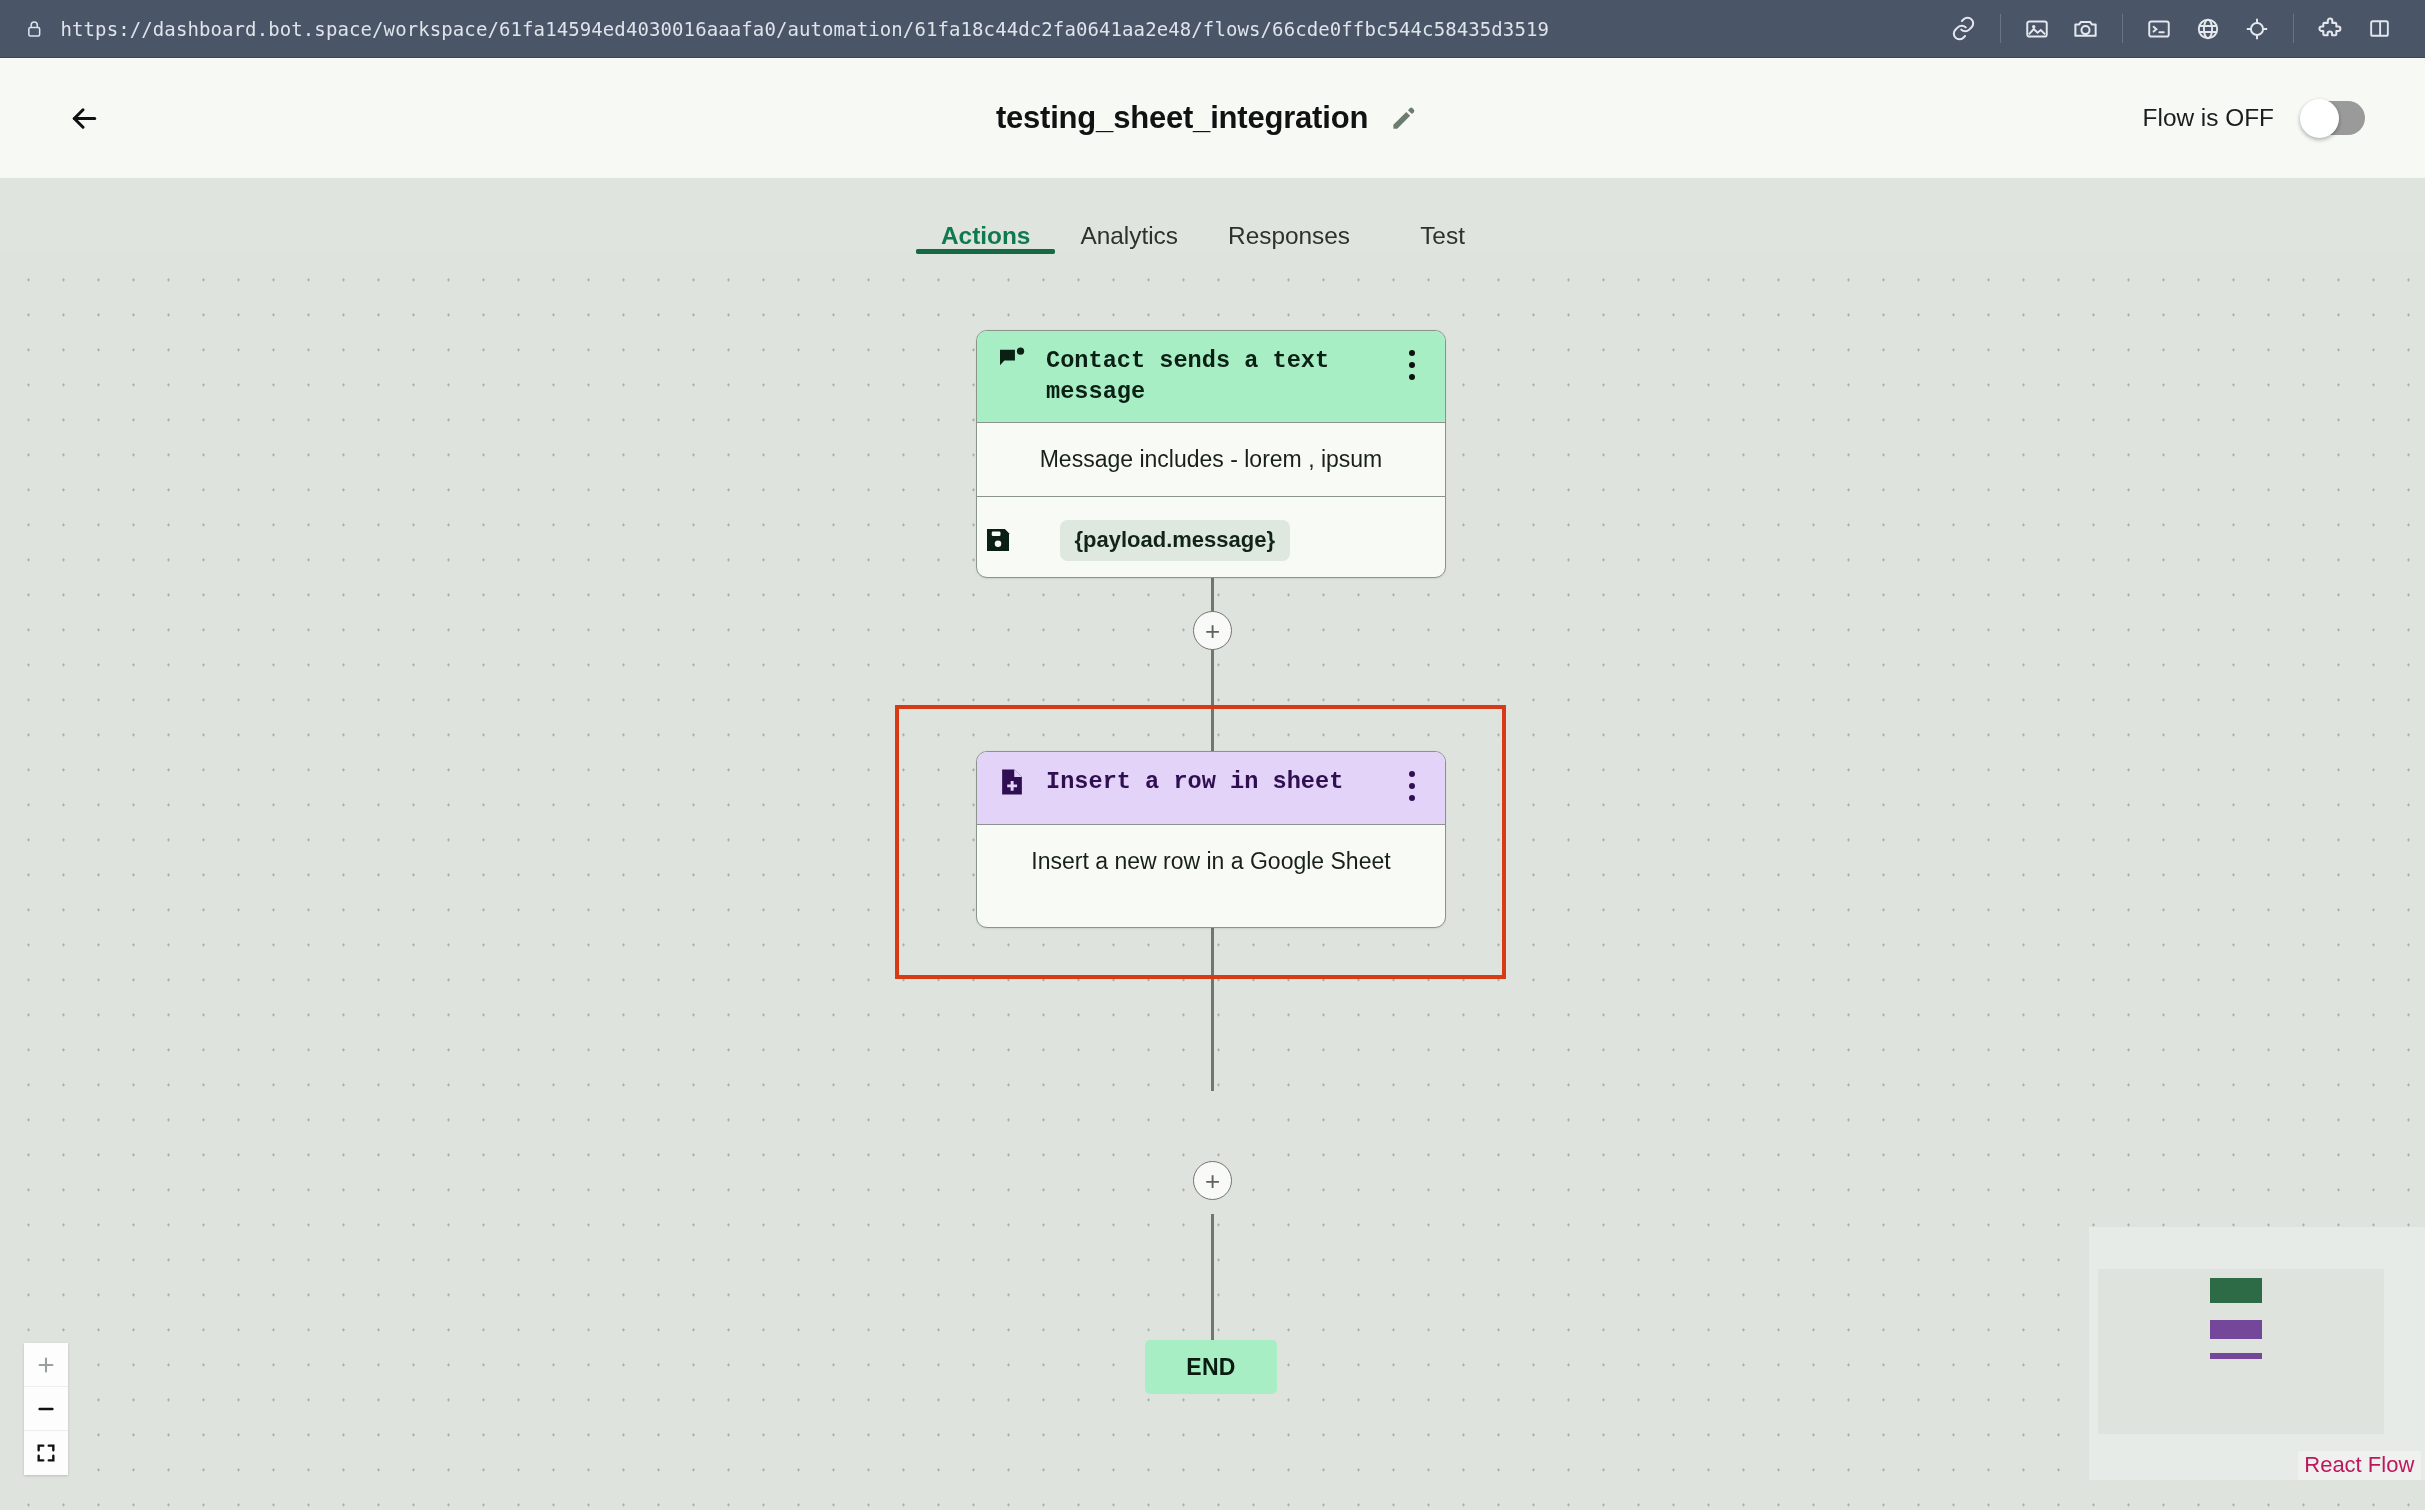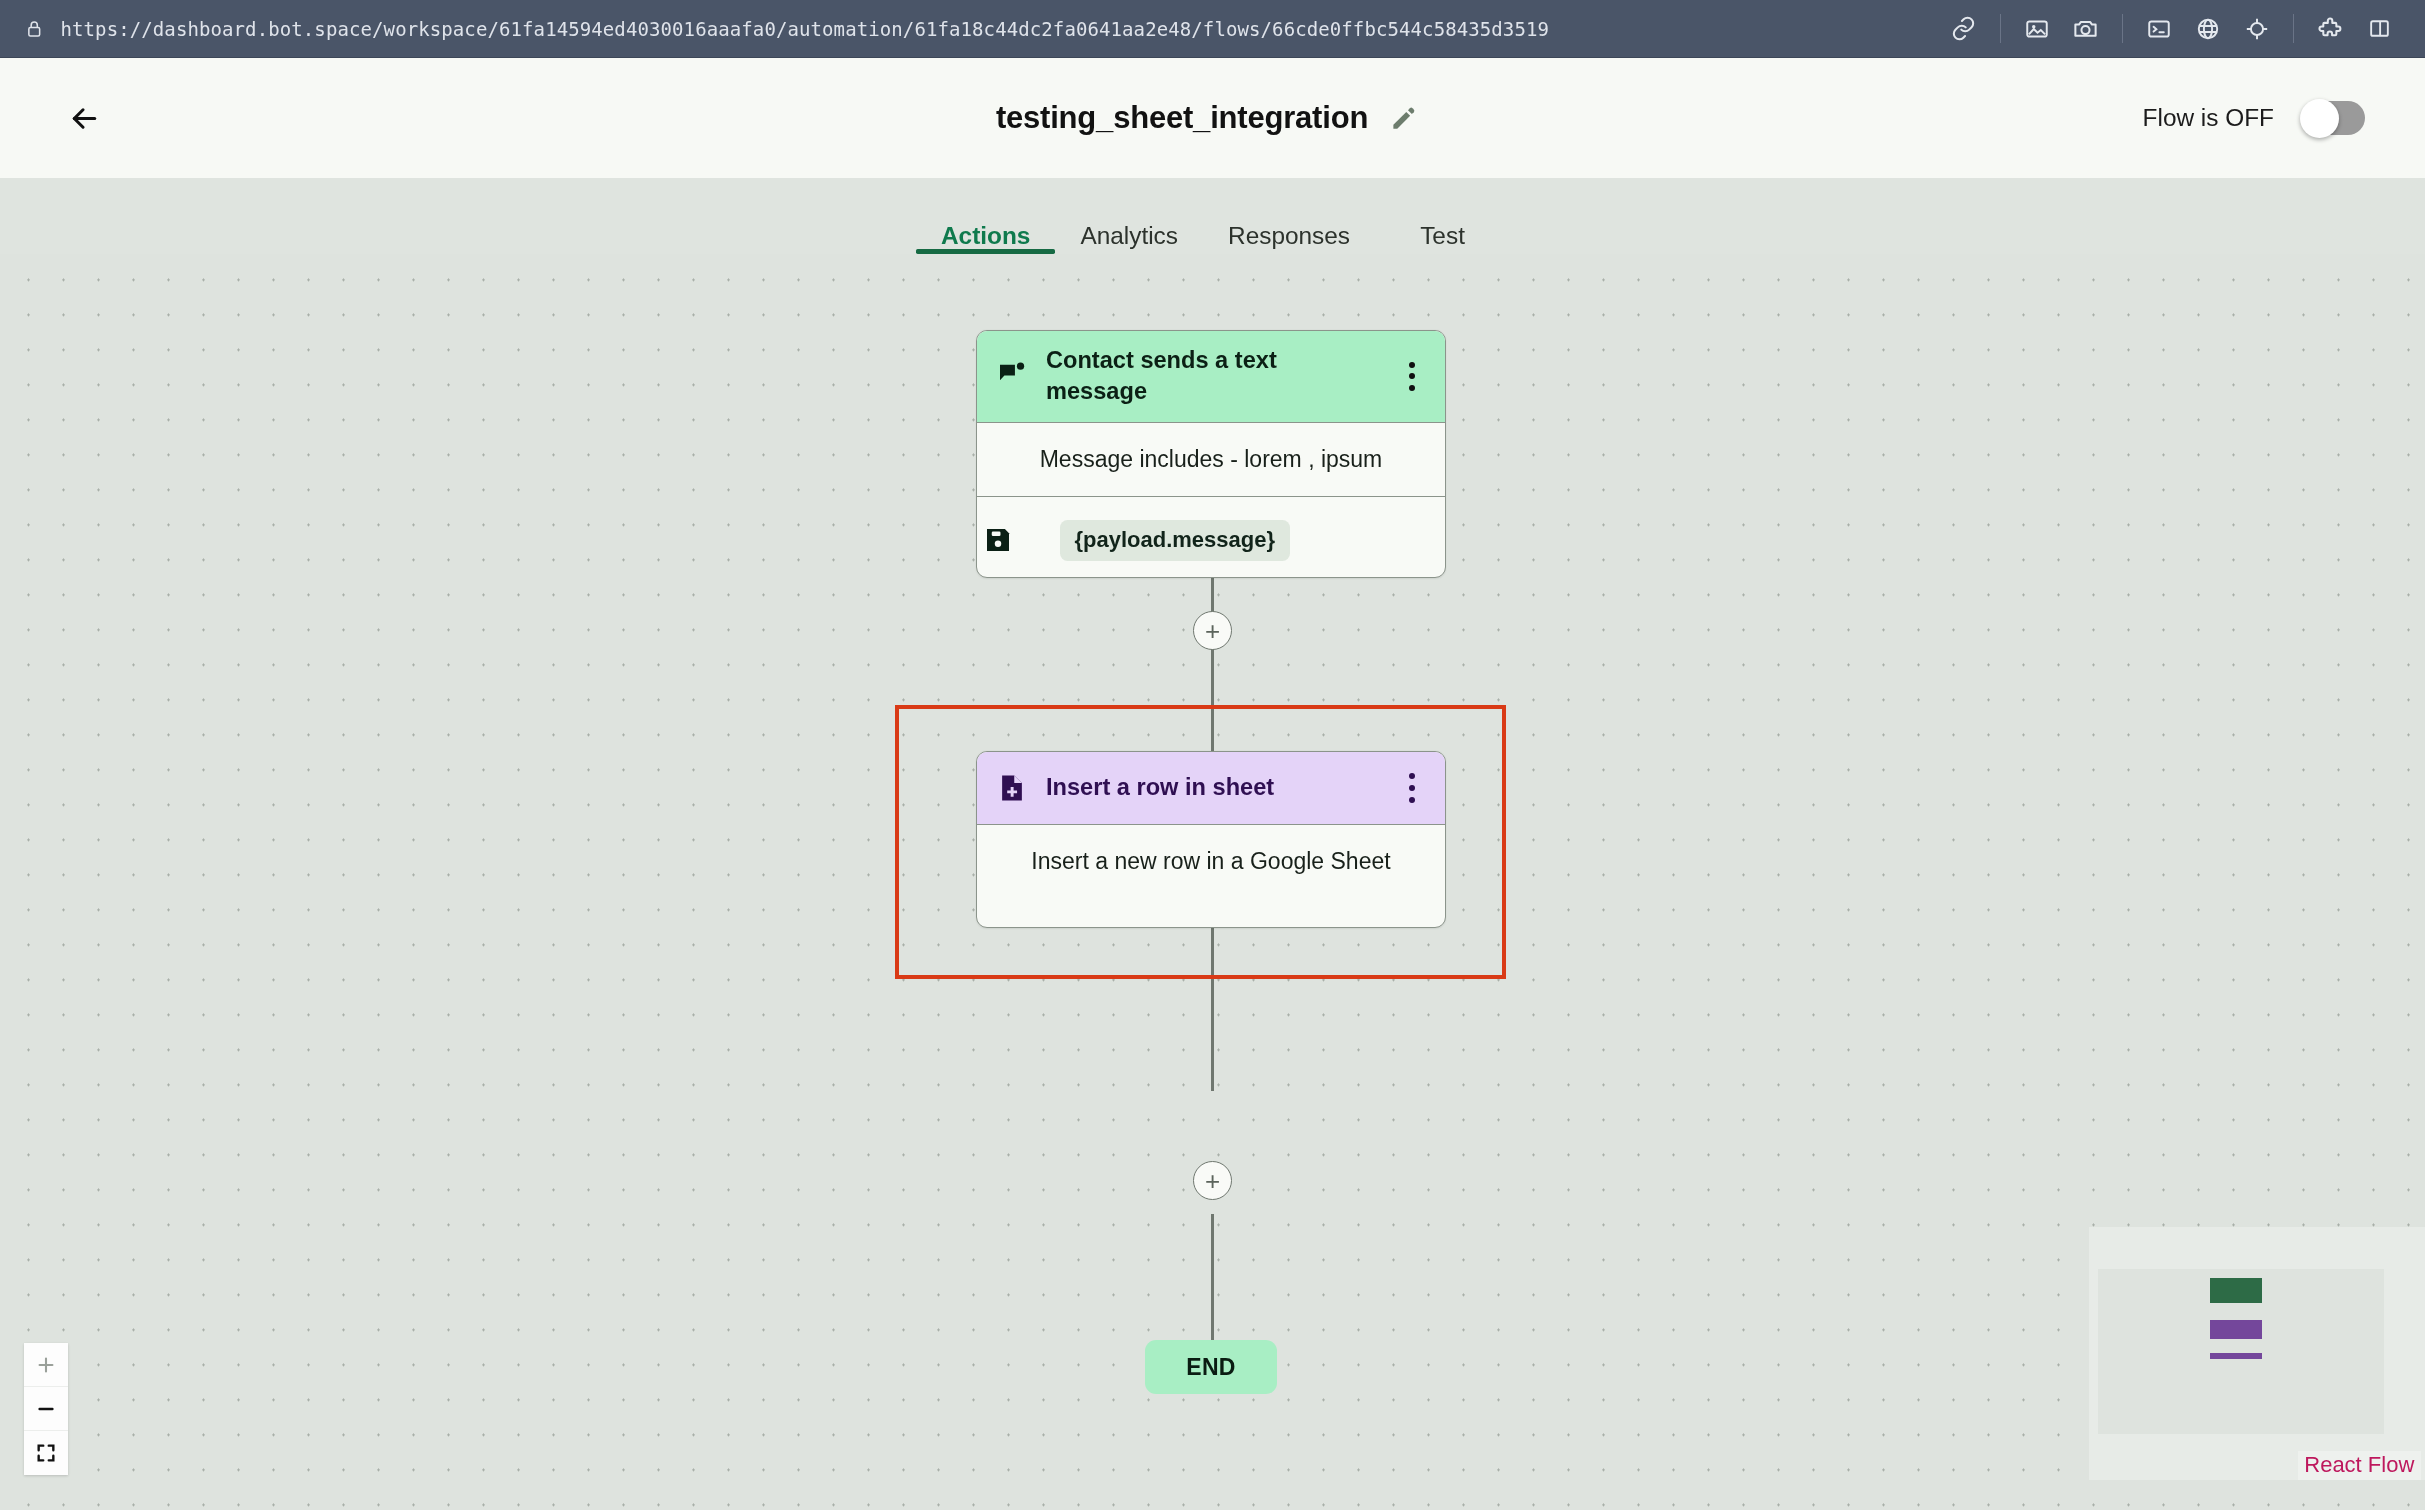--- a/index.html
+++ b/index.html
@@ -118,24 +118,25 @@
   
   .node {
     position: absolute;
     background: #f8faf6;
     border: 1.3px solid #8b948b;
     border-radius: 11px;
     overflow: hidden;
     box-shadow: 0 0.8px 1.7px rgba(0,0,0,.08);
   }
   .node-head {
-    display: flex; align-items: center;
+    display: flex; 
     padding: 14.3px 18.5px;
     gap: 18.5px;
     min-height: 72px;
+    font-family: Liberation Mono, monospace;
   }
   .node-head.green { background: #a8eec4; }
   .node-head.purple { background: #e4d3f8; }
   .node-head-icon { flex: 0 0 auto; width: 32px; height: 32px; display:block; }
   .node-title {
     flex: 1 1 auto;
     font-size: 23.6px; font-weight: 700; color: #0b2015;
     line-height: 1.32;
   }
   .node-title.purple-txt { color: #2f0f52; font-weight: 700; }
@@ -178,21 +179,21 @@
   .select-rect {
     position: absolute;
     border: 4.2px solid #d93a16;
     background: transparent;
   }
 
   
   .end-node {
     position: absolute;
     background: #a8eec4;
-    border-radius: 11px;
+    border-radius: 5px;
     display: flex; align-items: center; justify-content: center;
     font-size: 23px; font-weight: 700; color: #0a1c12;
     letter-spacing: 0.3px;
   }
 
   
   .zoom-controls {
     position: absolute; left: 24.4px; bottom: 36px;
     width: 44px;
     background: #fdfdfd;

